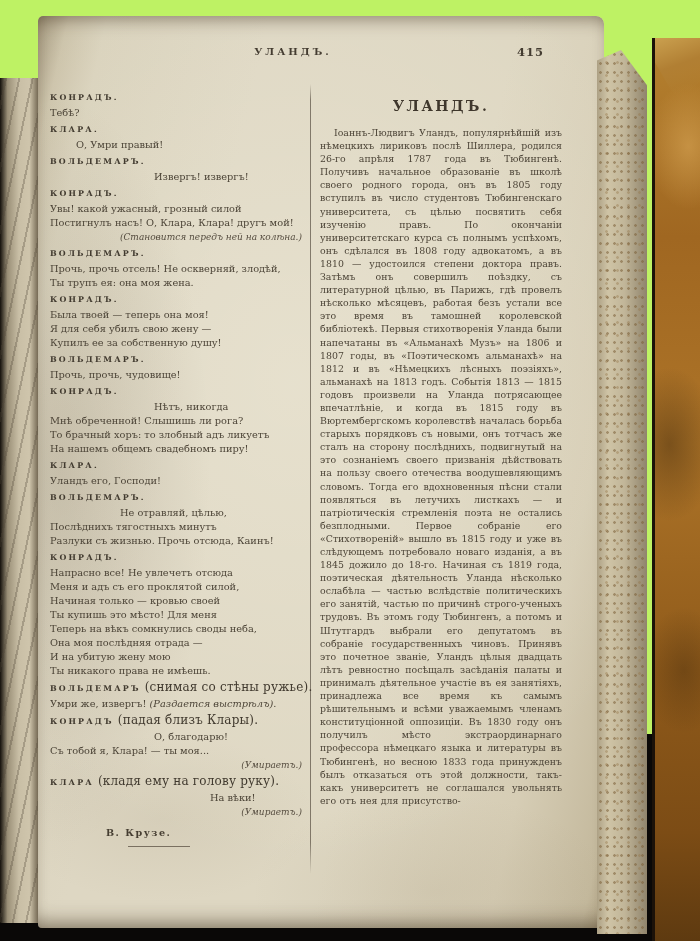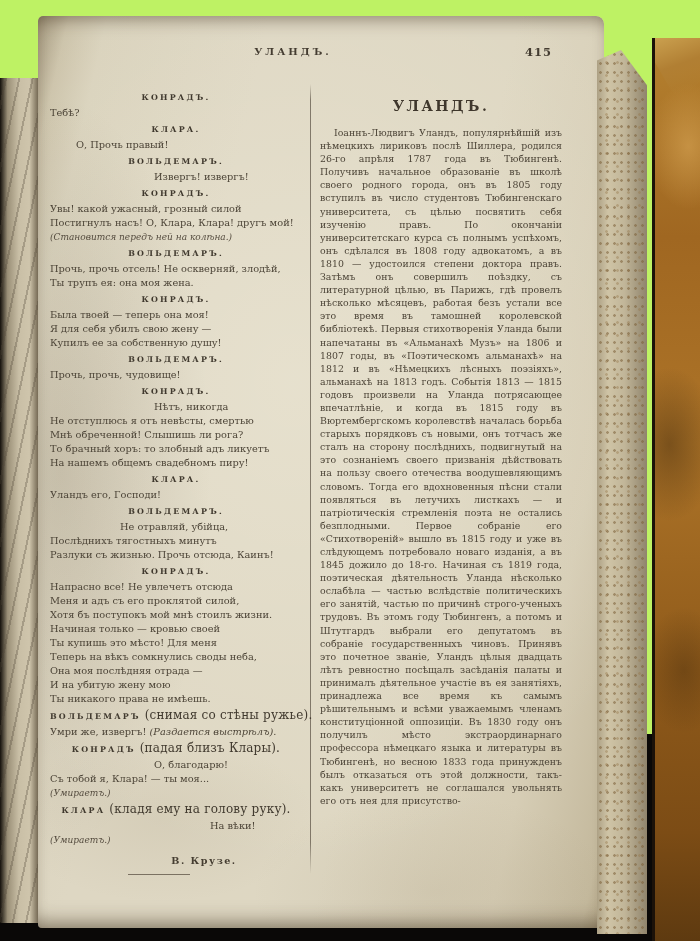--- a/index.html
+++ b/index.html
@@ -46,38 +46,38 @@
       linear-gradient(180deg,#b5812f 0%,#a06721 22%,#ad7428 45%,#8f5a1a 70%,#7c4c15 88%,#5e3a10 100%);
     border-left:3px solid #1c1209;}
   .cover .tear{position:absolute;left:0;top:0;width:100%;height:70px;
     background:linear-gradient(160deg,#caa04f 0%,#b17f33 40%,transparent 75%);
     clip-path:polygon(0 0,100% 0,100% 55%,55% 100%,0 35%);}
 
   
   .page-content{position:absolute;left:38px;top:16px;width:566px;height:912px;color:#4a4236;}
   .runhead{position:absolute;top:30px;left:115px;width:280px;text-align:center;
     font-size:10px;font-weight:700;letter-spacing:3px;color:#443c31;}
-  .pagenum{position:absolute;top:29px;right:52px;font-size:11.5px;font-weight:700;
+  .pagenum{position:absolute;top:29px;right:60px;font-size:11.5px;font-weight:700;
     letter-spacing:1px;color:#443c31;}
 
   .columns{position:absolute;top:68px;left:12px;right:42px;bottom:14px;display:flex;}
   .col-left{width:252px;padding-top:4px;}
   .divider{width:1px;background:linear-gradient(180deg,rgba(70,60,48,.0),rgba(70,60,48,.62) 2%,rgba(70,60,48,.62) 96%,rgba(70,60,48,0));
     height:790px;margin:0 9px 0 8px;}
   .col-right{flex:1;padding-top:2px;}
 
   
   .pl{white-space:nowrap;}
   .verse{font-size:9.8px;line-height:14px;color:#4c4437;}
   .verse .note{font-style:italic;}
-  .speaker{text-align:center;font-size:7.9px;line-height:11px;font-weight:700;
+  .speaker{font-size:7.9px;line-height:11px;font-weight:700;
     letter-spacing:2.2px;color:#40392e;margin:4px 0 3px;white-space:nowrap;}
   .speaker .note{font-weight:400;letter-spacing:.2px;font-size:12px;}
-  .stage{text-align:left;font-size:9px;font-style:italic;line-height:14px;color:#554c3f;}
-  .signature{text-align:center;padding-left:56px;font-size:9.6px;font-weight:700;
+  .stage{text-align:right;font-size:9px;font-style:italic;line-height:14px;color:#554c3f;}
+  .signature{padding-left:56px;font-size:9.6px;font-weight:700;
     letter-spacing:1.5px;line-height:15px;margin-top:6px;color:#453d31;}
   .end-rule{width:62px;border-top:1px solid rgba(70,60,48,.65);margin:6px auto 0 78px;height:0;}
   .ind1{padding-left:26px;} .ind2{padding-left:70px;} .ind3{padding-left:104px;} .ind4{padding-left:160px;}
 
   
   .art-title{text-align:center;font-size:14px;font-weight:700;letter-spacing:2.5px;
     color:#3f372c;margin:12px 0 12px;}
   .para{font-size:9.4px;line-height:13.1px;text-align:justify;text-indent:14px;
     color:#4c4437;max-height:718px;overflow:hidden;word-spacing:.4px;}
 </style>
@@ -102,52 +102,50 @@
 
   <div class="page-content">
     <div class="runhead">УЛАНДЪ.</div>
     <div class="pagenum">415</div>
 
     <div class="columns">
       <div class="col-left">
           <div class="pl speaker"><span>КОНРАДЪ.</span></div>
           <div class="pl verse"><span>Тебѣ?</span></div>
           <div class="pl speaker"><span>КЛАРА.</span></div>
-          <div class="pl verse ind1"><span>О, Прочь правый!</span></div>
+          <div class="pl verse ind1"><span>О, Умри правый!</span></div>
           <div class="pl speaker"><span>ВОЛЬДЕМАРЪ.</span></div>
           <div class="pl verse ind3"><span>Извергъ! извергъ!</span></div>
           <div class="pl speaker"><span>КОНРАДЪ.</span></div>
           <div class="pl verse"><span>Увы! какой ужасный, грозный силой</span></div>
           <div class="pl verse"><span>Постигнулъ насъ! О, Клара, Клара! другъ мой!</span></div>
           <div class="pl stage"><span>(Становится передъ ней на колѣна.)</span></div>
           <div class="pl speaker"><span>ВОЛЬДЕМАРЪ.</span></div>
           <div class="pl verse"><span>Прочь, прочь отсель! Не оскверняй, злодѣй,</span></div>
           <div class="pl verse"><span>Ты трупъ ея: она моя жена.</span></div>
           <div class="pl speaker"><span>КОНРАДЪ.</span></div>
           <div class="pl verse"><span>Была твоей — теперь она моя!</span></div>
           <div class="pl verse"><span>Я для себя убилъ свою жену —</span></div>
           <div class="pl verse"><span>Купилъ ее за собственную душу!</span></div>
           <div class="pl speaker"><span>ВОЛЬДЕМАРЪ.</span></div>
           <div class="pl verse"><span>Прочь, прочь, чудовище!</span></div>
           <div class="pl speaker"><span>КОНРАДЪ.</span></div>
           <div class="pl verse ind3"><span>Нѣтъ, никогда</span></div>
-          <div class="pl verse"><span>Не отступлюсь я отъ невѣсты, смертью</span></div>
           <div class="pl verse"><span>Мнѣ обреченной! Слышишь ли рога?</span></div>
           <div class="pl verse"><span>То брачный хоръ: то злобный адъ ликуетъ</span></div>
           <div class="pl verse"><span>На нашемъ общемъ свадебномъ пиру!</span></div>
           <div class="pl speaker"><span>КЛАРА.</span></div>
           <div class="pl verse"><span>Уландъ его, Господи!</span></div>
           <div class="pl speaker"><span>ВОЛЬДЕМАРЪ.</span></div>
-          <div class="pl verse ind2"><span>Не отравляй, убійца,</span></div>
+          <div class="pl verse ind2"><span>Не отравляй, цѣлью,</span></div>
           <div class="pl verse"><span>Послѣднихъ тягостныхъ минутъ</span></div>
           <div class="pl verse"><span>Разлуки съ жизнью. Прочь отсюда, Каинъ!</span></div>
           <div class="pl speaker"><span>КОНРАДЪ.</span></div>
           <div class="pl verse"><span>Напрасно все! Не увлечетъ отсюда</span></div>
           <div class="pl verse"><span>Меня и адъ съ его проклятой силой,</span></div>
-          <div class="pl verse"><span>Хотя бъ поступокъ мой мнѣ стоилъ жизни.</span></div>
           <div class="pl verse"><span>Начиная только — кровью своей</span></div>
           <div class="pl verse"><span>Ты купишь это мѣсто! Для меня</span></div>
           <div class="pl verse"><span>Теперь на вѣкъ сомкнулись своды неба,</span></div>
           <div class="pl verse"><span>Она моя послѣдняя отрада —</span></div>
           <div class="pl verse"><span>И на убитую жену мою</span></div>
           <div class="pl verse"><span>Ты никакого права не имѣешь.</span></div>
           <div class="pl speaker"><span>ВОЛЬДЕМАРЪ</span><span class="note"> (снимая со стѣны ружье).</span></div>
           <div class="pl verse"><span>Умри же, извергъ! </span><span class="note"> (Раздается выстрѣлъ).</span></div>
           <div class="pl speaker"><span>КОНРАДЪ</span><span class="note"> (падая близъ Клары).</span></div>
           <div class="pl verse ind3"><span>О, благодарю!</span></div>

